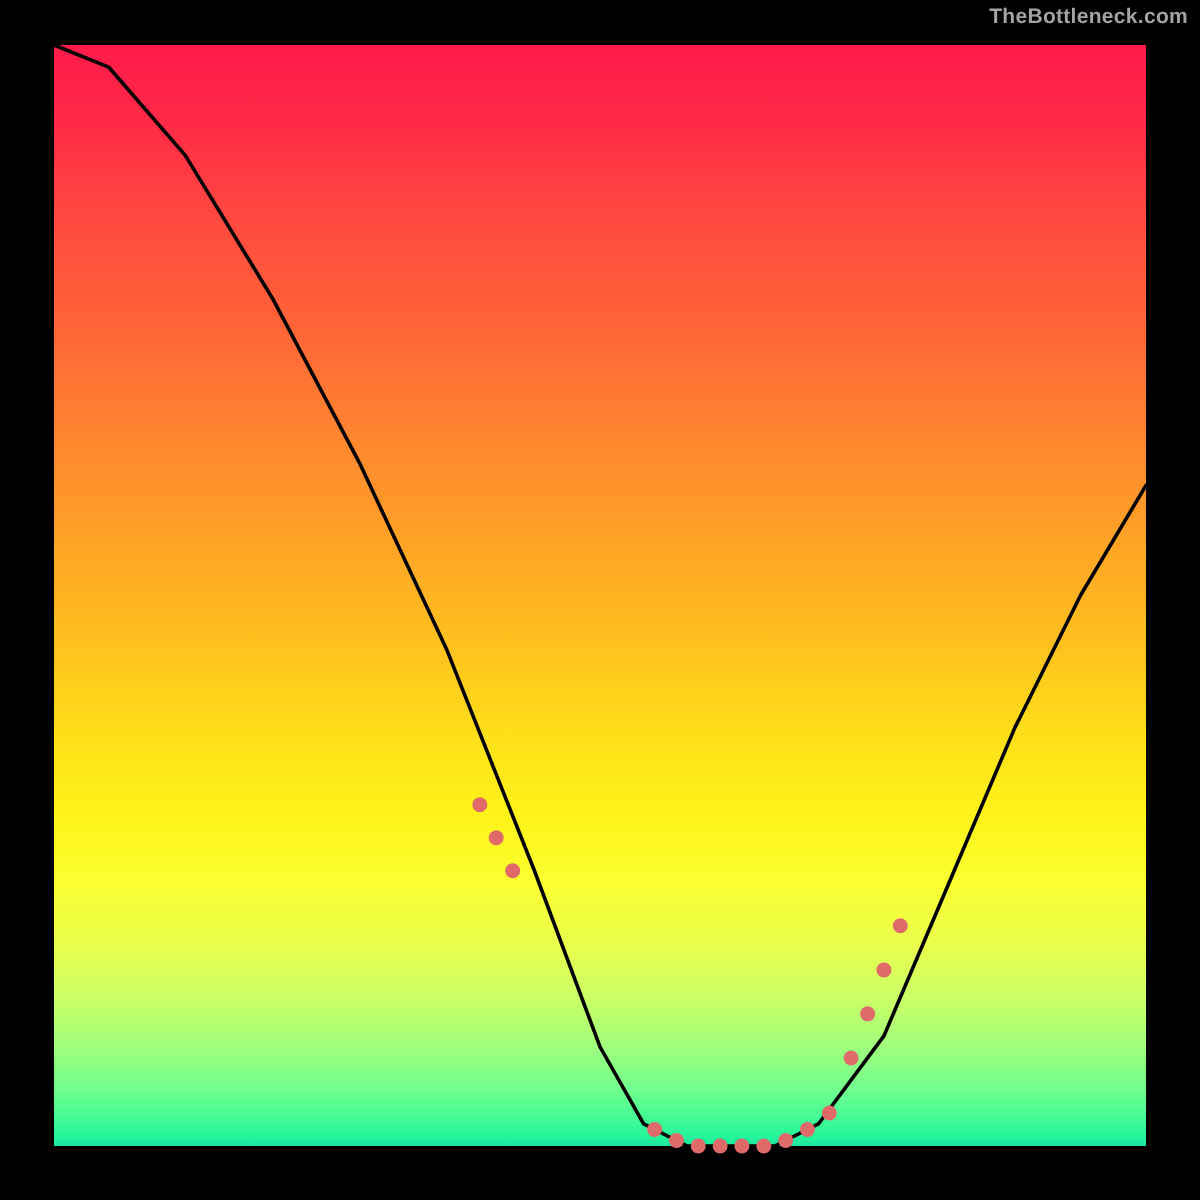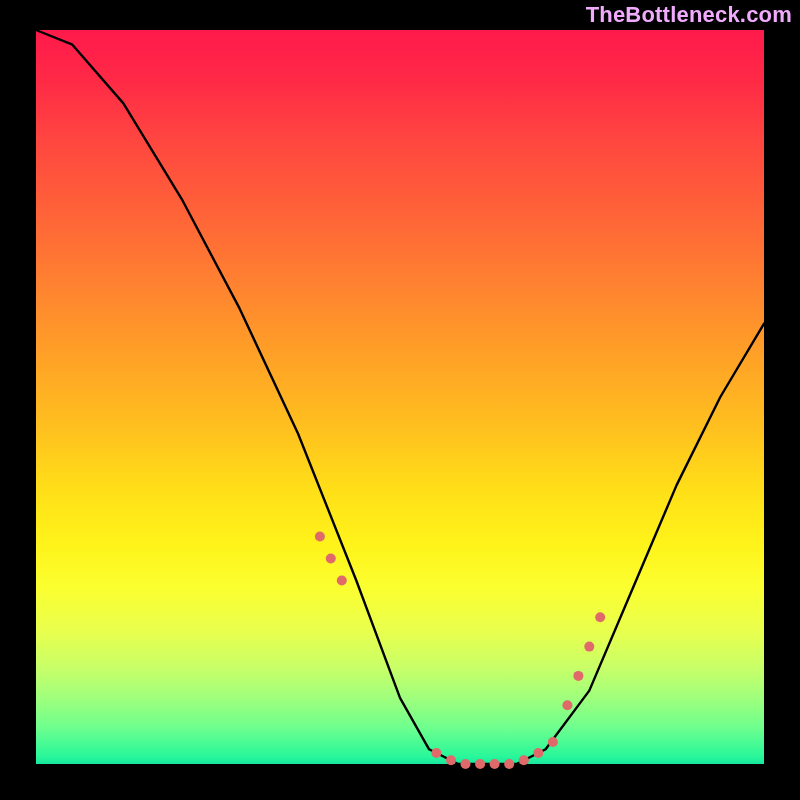--- a/index.html
+++ b/index.html
@@ -41,23 +41,23 @@
     position: absolute;
     left: 0;
     top: 0;
     pointer-events: none;
   }
   .watermark {
     position: absolute;
     top: 2px;
     right: 8px;
     font-family: Arial, Helvetica, sans-serif;
-    font-size: 22px;
+    font-size: 14px;
     font-weight: 600;
-    color: #f0abfc;
+    color: #a3a3a3;
     letter-spacing: 0.2px;
     user-select: none;
   }
 </style>
 </head>
 <body>
 
 <div class="stage">
   <div class="watermark">TheBottleneck.com</div>
   <div class="plot" id="plot" style="left: 36px; top: 30px; width: 728px; height: 734px;"></div>

